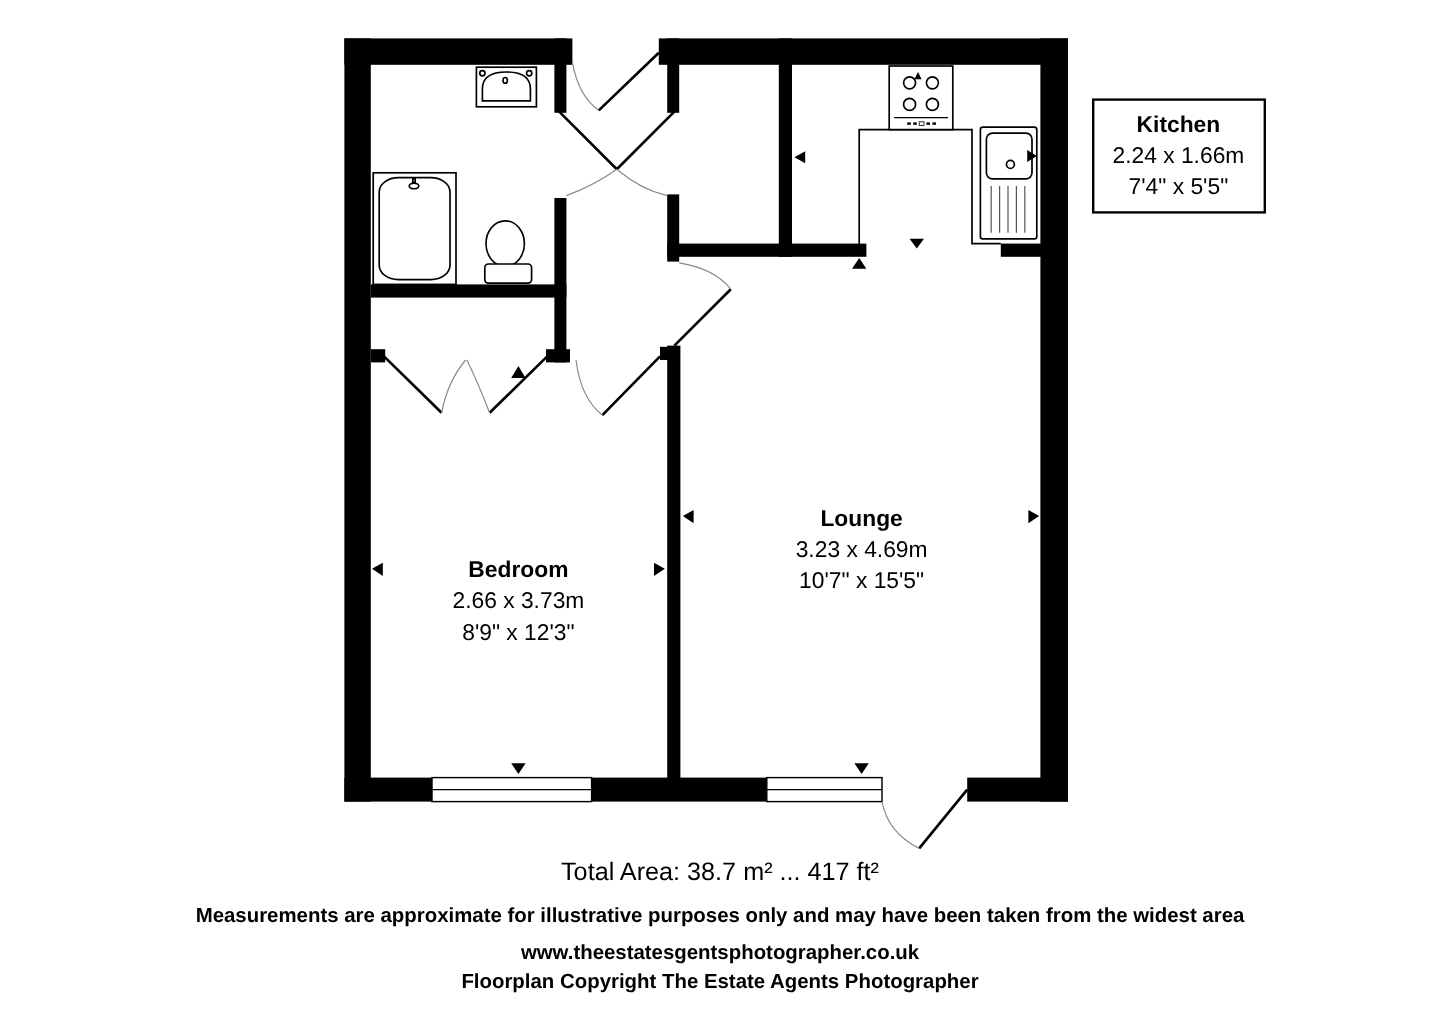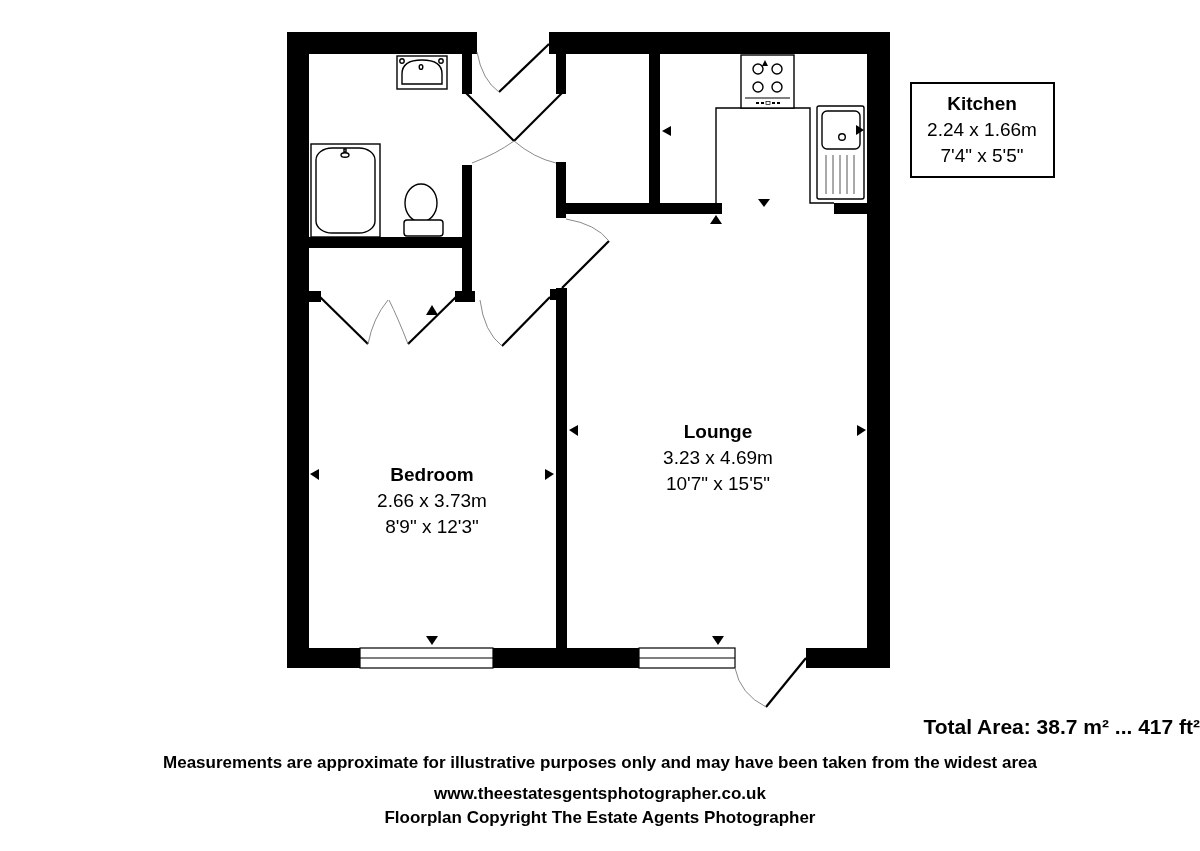--- a/index.html
+++ b/index.html
@@ -8,21 +8,21 @@
     #plan { position: absolute; left: 0; top: 0; width: 1200px; height: 851px; }
     .wall { fill: #000; }
     .fx { fill: #fff; stroke: #000; stroke-width: 1.4; }
     .fxl { fill: none; stroke: #000; stroke-width: 1.4; }
     .door { fill: none; stroke: #000; stroke-width: 2.2; }
     .swing { fill: none; stroke: #8a8a8a; stroke-width: 1; }
     .arrow { fill: #000; }
     .room-name { font-family: "Liberation Sans", sans-serif; font-weight: bold; font-size: 19px; }
     .room-dim { font-family: "Liberation Sans", sans-serif; font-size: 19px; }
     .footer { position: absolute; left: 0; width: 1200px; text-align: center; white-space: nowrap; }
-    #total-area { top: 715px; font-size: 21px; font-weight: bold; text-align: right; }
+    #total-area { top: 715px; font-size: 21px; font-weight: normal; }
     #disclaimer { top: 753px; font-size: 17px; font-weight: bold; }
     #copyright { top: 808px; font-size: 17px; font-weight: bold; }
     #website { top: 784px; font-size: 17px; font-weight: bold; }
   </style>
 </head>
 <body>
 
 <svg id="plan" viewBox="0 0 1200 851" xmlns="http://www.w3.org/2000/svg">
 
   <g>

